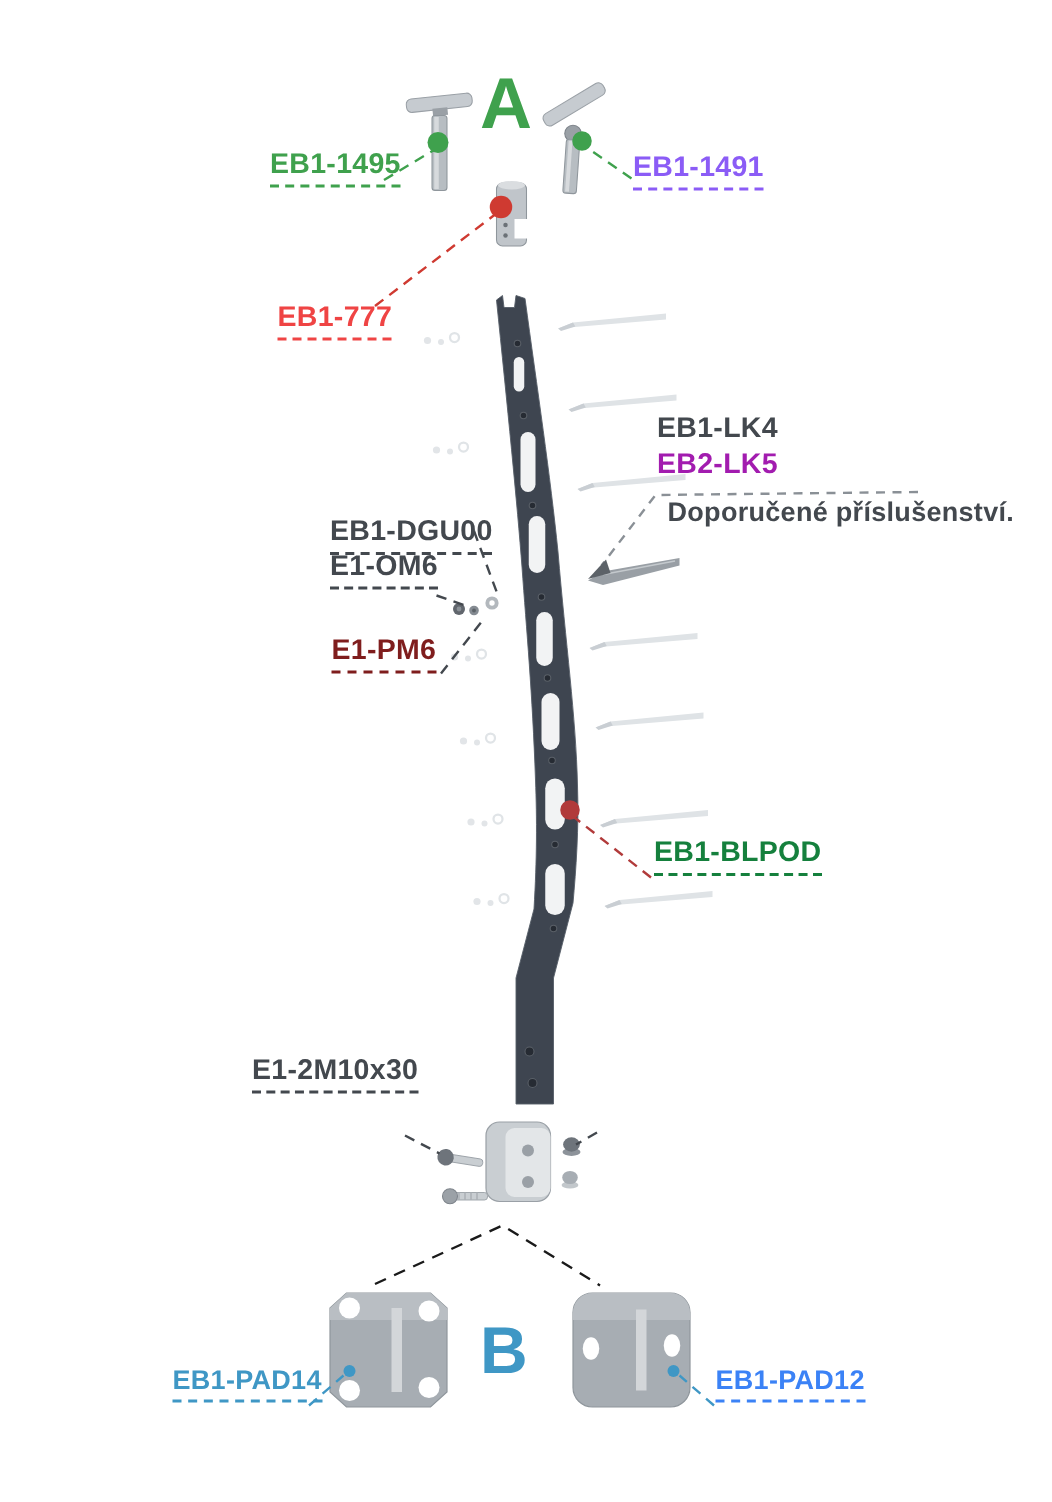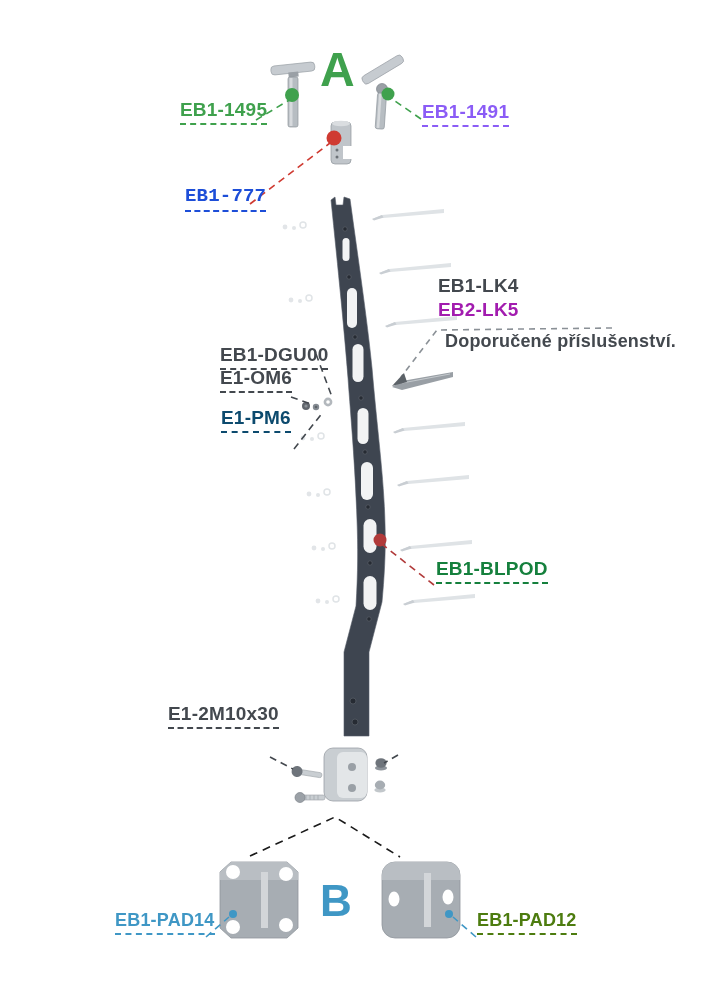--- a/index.html
+++ b/index.html
@@ -218,30 +218,30 @@
       <circle cx="233" cy="914" r="4" fill="#3f97c5"></circle>
       <circle cx="449" cy="914" r="4" fill="#3f97c5"></circle>
     </g>
   </svg>
 
   <div class="big big-a" style="left: 320px; top: 42px; color: rgb(63, 161, 77);">A</div>
   <div class="big big-b" style="left: 320px; top: 876px; color: rgb(63, 151, 197);">B</div>
 
   <div class="lbl dash" style="left: 180px; top: 100px; color: rgb(63, 161, 77);">EB1-1495</div>
   <div class="lbl dash" style="left: 422px; top: 102px; color: #8b5cf6;">EB1-1491</div>
-  <div class="lbl dash" style="left: 185px; top: 187px; color: #1d4ed8; font-family: Liberation Mono, monospace;">EB1-777</div>
+  <div class="lbl dash" style="left: 185px; top: 202px; color: #ef4444;">EB1-777</div>
 
   <div class="lbl" style="left: 438px; top: 276px; color: rgb(67, 72, 78);">EB1-LK4</div>
   <div class="lbl" style="left: 438px; top: 300px; color: #a21caf;">EB2-LK5</div>
   <div class="lbl small" style="left: 445px; top: 332px; color: rgb(67, 72, 78);">Doporučené příslušenství.</div>
 
   <div class="lbl dash" style="left: 220px; top: 325px; color: rgb(67, 72, 78); margin-top: 20px;">EB1-DGU00</div>
   <div class="lbl dash" style="left: 220px; top: 368px; color: rgb(67, 72, 78);">E1-OM6</div>
-  <div class="lbl dash" style="left: 221px; top: 408px; color: #0c4a6e; text-align: right;">E1-PM6</div>
+  <div class="lbl dash" style="left: 221px; top: 424px; color: #7f1d1d; text-align: right;">E1-PM6</div>
 
   <div class="lbl dash" style="left: 436px; top: 559px; color: #15803d;">EB1-BLPOD</div>
 
   <div class="lbl dash" style="left: 168px; top: 704px; color: rgb(67, 72, 78);">E1-2M10x30</div>
 
   <div class="lbl dash small" style="left: 115px; top: 911px; color: rgb(63, 151, 197);">EB1-PAD14</div>
-  <div class="lbl dash small" style="left: 477px; top: 911px; color: #4d7c0f;">EB1-PAD12</div>
+  <div class="lbl dash small" style="left: 477px; top: 911px; color: #3b82f6;">EB1-PAD12</div>
 
 </div>
 
 </body></html>

